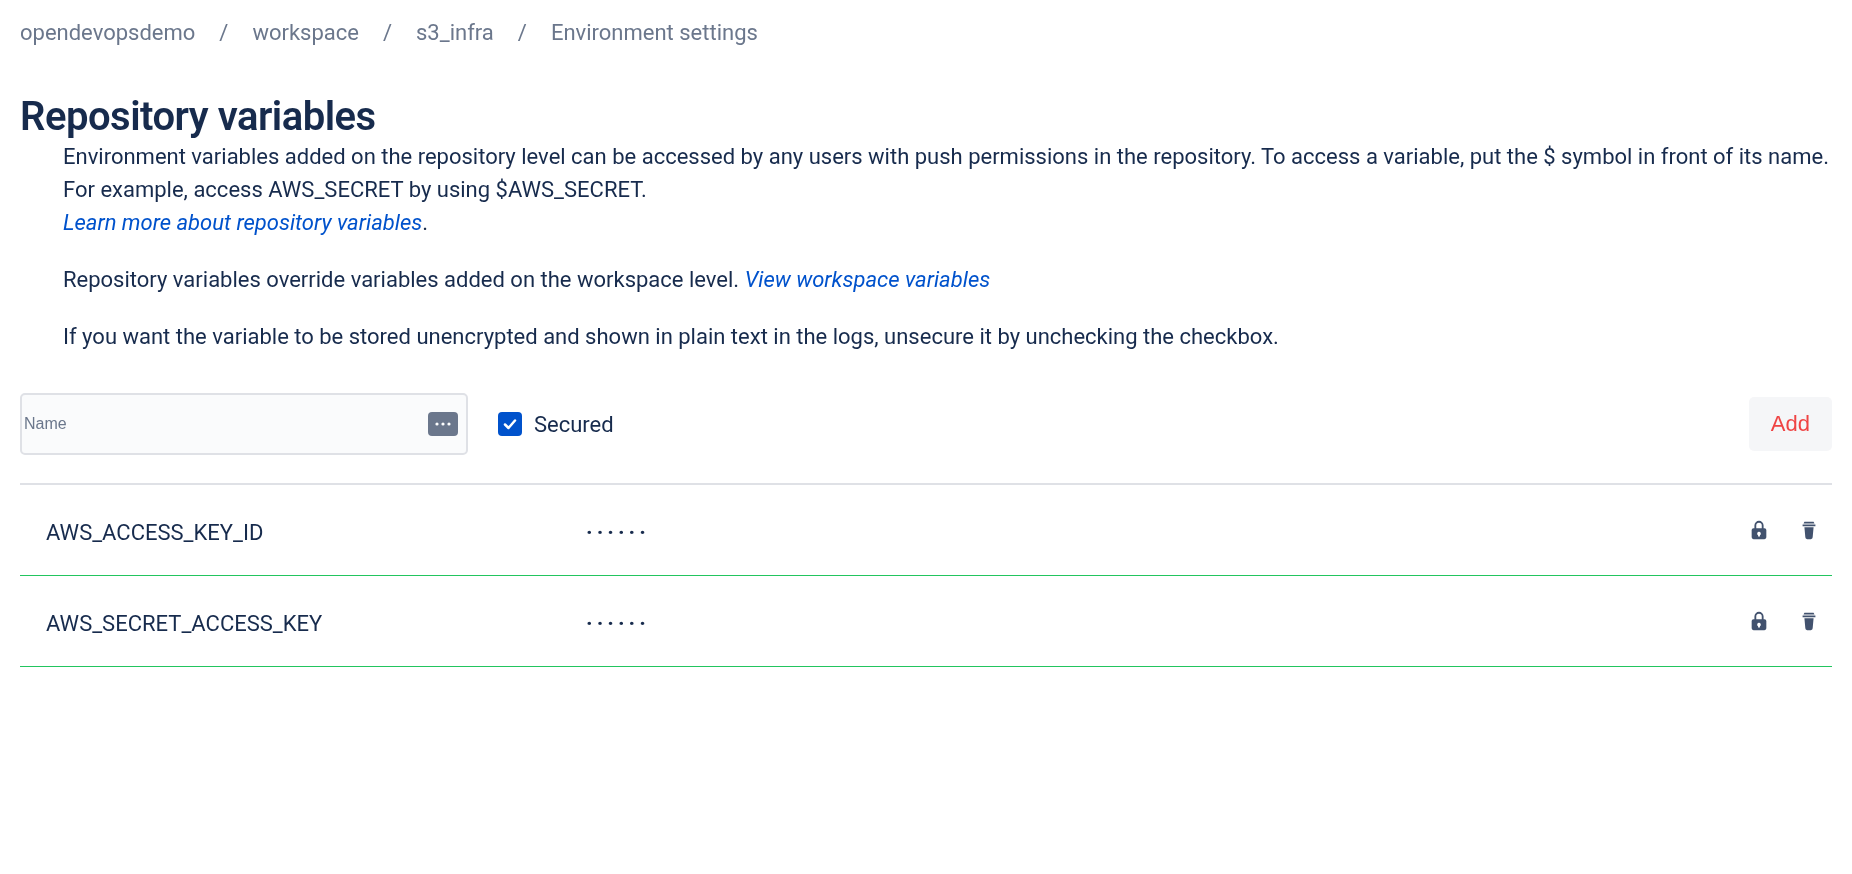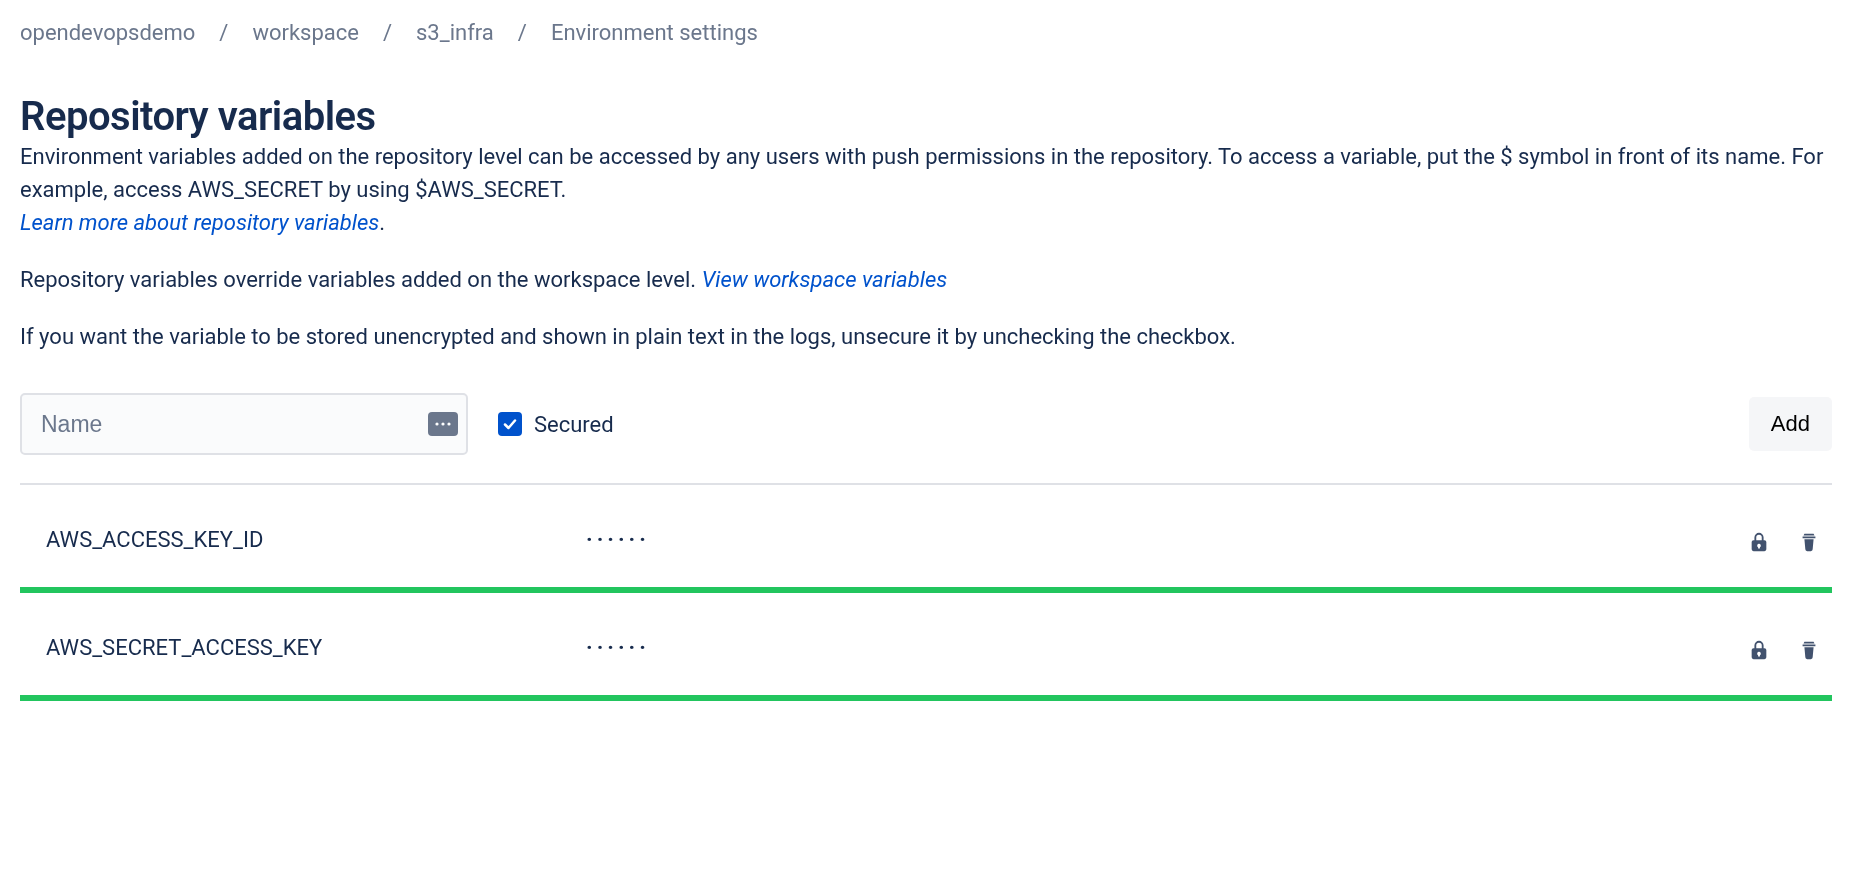--- a/index.html
+++ b/index.html
@@ -23,20 +23,21 @@
   h1 {
     font-size: 40px;
     font-weight: 600;
     color: #172B4D;
     letter-spacing: -0.5px;
   }
   .desc {
     color: #172B4D;
     line-height: 1.5;
     margin-bottom: 24px;
+    margin-left: 43px;
   }
   .desc a, .link {
     color: #0052CC;
     text-decoration: none;
     cursor: pointer;
     font-style: italic;
   }
   .form-row {
     display: flex;
     align-items: center;
@@ -49,22 +50,22 @@
     position: relative;
     width: 448px;
     height: 62px;
   }
   .input-wrap input {
     width: 100%;
     height: 100%;
     border: 2px solid #DFE1E6;
     border-radius: 5px;
     background: #FAFBFC;
-    padding: 0 50px 0 19px;
-    font-size: 23px;
+    padding: 0 50px 0 2px;
+    font-size: 16px;
     color: #172B4D;
   }
   .input-wrap input::placeholder { color: #6B778C; }
   .input-icon {
     position: absolute;
     right: 10px;
     top: 50%;
     transform: translateY(-50%);
     width: 30px;
     height: 24px;
@@ -95,30 +96,29 @@
   }
   .checkbox svg { width: 16px; height: 16px; stroke: #fff; }
   .secured-label { color: #172B4D; }
   .spacer { flex: 1; }
   .add-btn {
     background: #091E420A;
     border: none;
     border-radius: 5px;
     padding: 14px 22px;
     font-size: 22px;
-    color: #000000;
+    color: #ef4444;
     cursor: pointer;
     font-weight: 500;
   }
   .var-row {
     display: flex;
-    align-items: flex-start;
+    align-items: flex-end;
     padding: 30px 0 30px 26px;
-    border-bottom: 6px solid #22c55e;
-    margin-top: 12px;
+    border-bottom: 1px solid #22c55e;
   }
   .var-name {
     width: 540px;
     color: #172B4D;
   }
   .var-value {
     flex: 1;
     color: #172B4D;
     letter-spacing: 4px;
     font-weight: 700;

